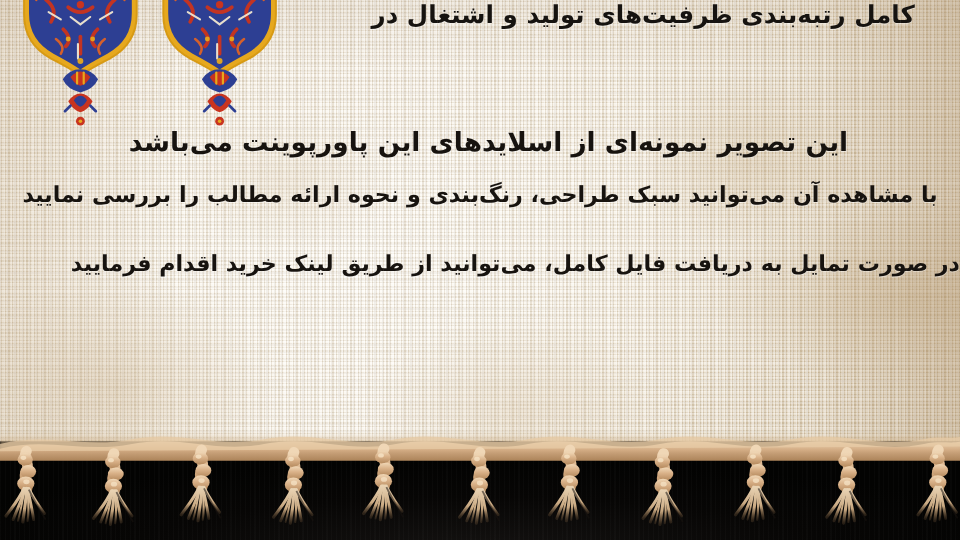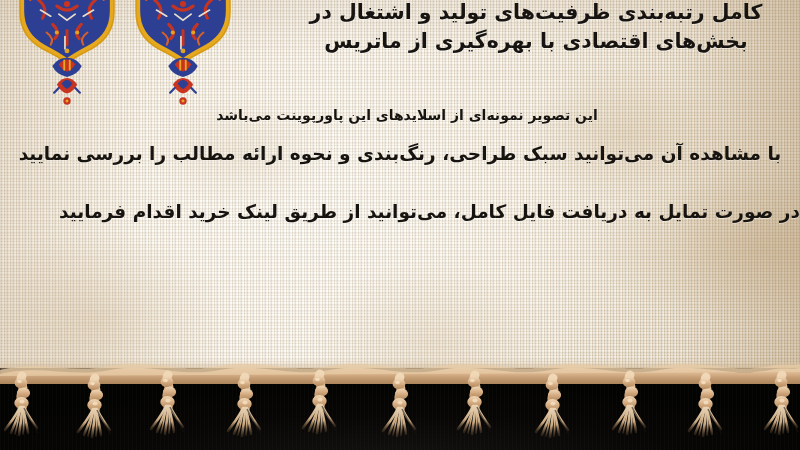--- a/index.html
+++ b/index.html
@@ -74,21 +74,21 @@
   }
   .title-block .tline{white-space:nowrap;}
 
   .body-block{
     position:absolute;left:0;top:108px;width:800px;
     direction:rtl;color:#17130f;
     text-shadow:0 1px 0 rgba(255,255,255,0.40);
   }
   .body-block .bline{
     white-space:nowrap;
-    font-size:14px;line-height:1.08;font-weight:700;
+    font-size:22px;line-height:1.08;font-weight:700;
   }
   .bline.l1{text-align:center;padding-right:0;padding-left:14px;margin-bottom:21px;}
   .bline.l2{text-align:center;margin-bottom:38px;font-size:18.5px;}
   .bline.l3{font-size:18.5px;}
 
   
   .dark-band{
     position:absolute;left:0;bottom:0;width:800px;height:82px;
     background:
       radial-gradient(ellipse 60% 90% at 50% 110%, #141211 0%, #070605 60%, #030302 100%),
@@ -201,21 +201,20 @@
           <use href="#pend"></use>
         </g>
       <g transform="translate(183,66) scale(0.92)">
           <use href="#pend"></use>
         </g>
     </svg>
   </div>
 
   <div class="title-block">
     <div class="tline">کامل رتبه‌بندی ظرفیت‌های تولید و اشتغال در</div>
-    <div class="tline">بخش‌های اقتصادی با بهره‌گیری از ماتریس</div>
   </div>
 
   <div class="body-block">
     <div class="bline l1">این تصویر نمونه‌ای از اسلایدهای این پاورپوینت می‌باشد</div>
     <div class="bline l2">با مشاهده آن می‌توانید سبک طراحی، رنگ‌بندی و نحوه ارائه مطالب را بررسی نمایید</div>
     <div class="bline l3">در صورت تمایل به دریافت فایل کامل، می‌توانید از طریق لینک خرید اقدام فرمایید</div>
   </div>
 
   <div class="dark-band"></div>
   <div class="band-top-glow"></div>

